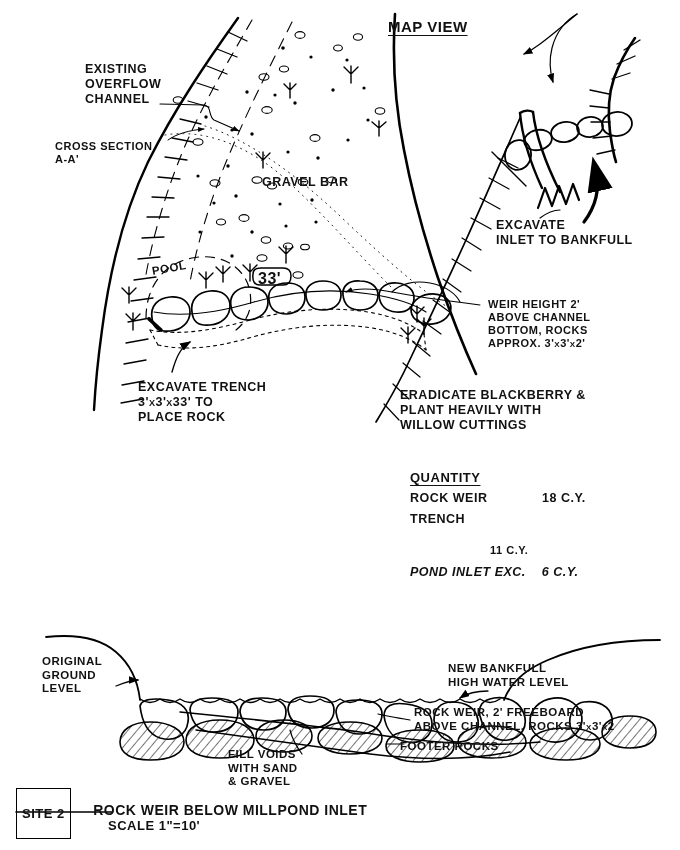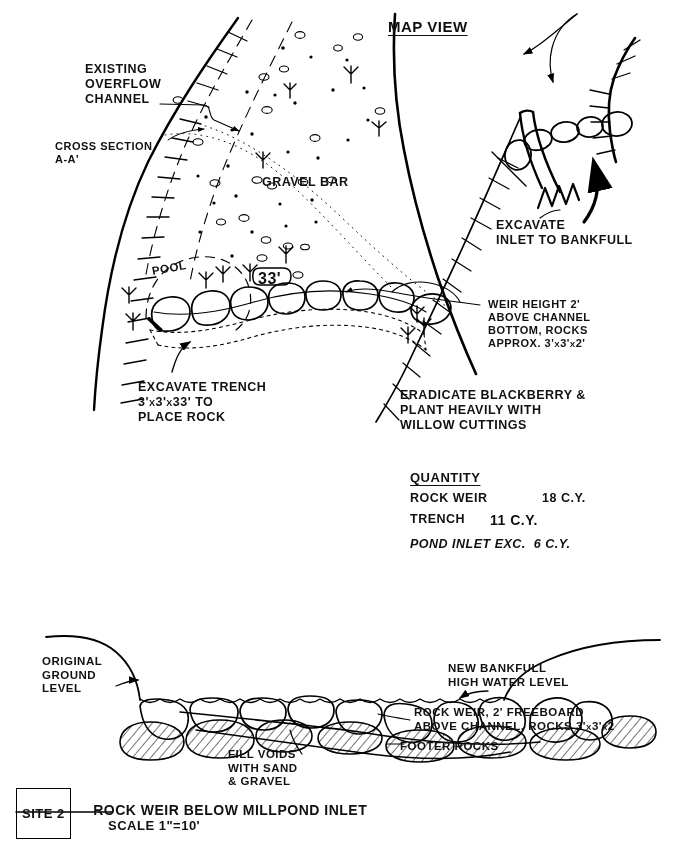--- a/index.html
+++ b/index.html
@@ -370,23 +370,23 @@
 
 <div style="position:absolute;left:400px;top:470px;">
   <div class="note hand u" style="position:relative;left:10px;top:0;font-size:13px;">QUANTITY</div>
   <div style="margin-top:6px;margin-left:10px;">
     <div style="display:flex;gap:14px;margin-bottom:6px;">
       <span class="note hand" style="position:relative;font-size:12.5px;min-width:118px;">ROCK WEIR</span>
       <span class="note hand" style="position:relative;font-size:12.5px;">18 C.Y.</span>
     </div>
     <div style="display:flex;gap:14px;margin-bottom:8px;">
       <span class="note hand" style="position:relative;font-size:12.5px;min-width:66px;">TRENCH</span>
-      <span class="note hand" style="position:relative;font-size:14px;">11 C.Y.</span>
+      <span class="note hand" style="position:relative;font-size:11px;margin-top:32px;">11 C.Y.</span>
     </div>
-    <div style="display:flex;gap:8px;">
+    <div style="display:flex;gap:16px;">
       <span class="note hand ital" style="position:relative;font-size:12.5px;">POND INLET EXC.</span>
       <span class="note hand ital" style="position:relative;font-size:12.5px;">6 C.Y.</span>
     </div>
   </div>
 </div>
 
 <div class="note hand" style="left:448px;top:662px;font-size:11.5px;">NEW BANKFULL
 HIGH WATER LEVEL</div>
 
 <div class="note hand" style="left:42px;top:655px;font-size:11.5px;">ORIGINAL

